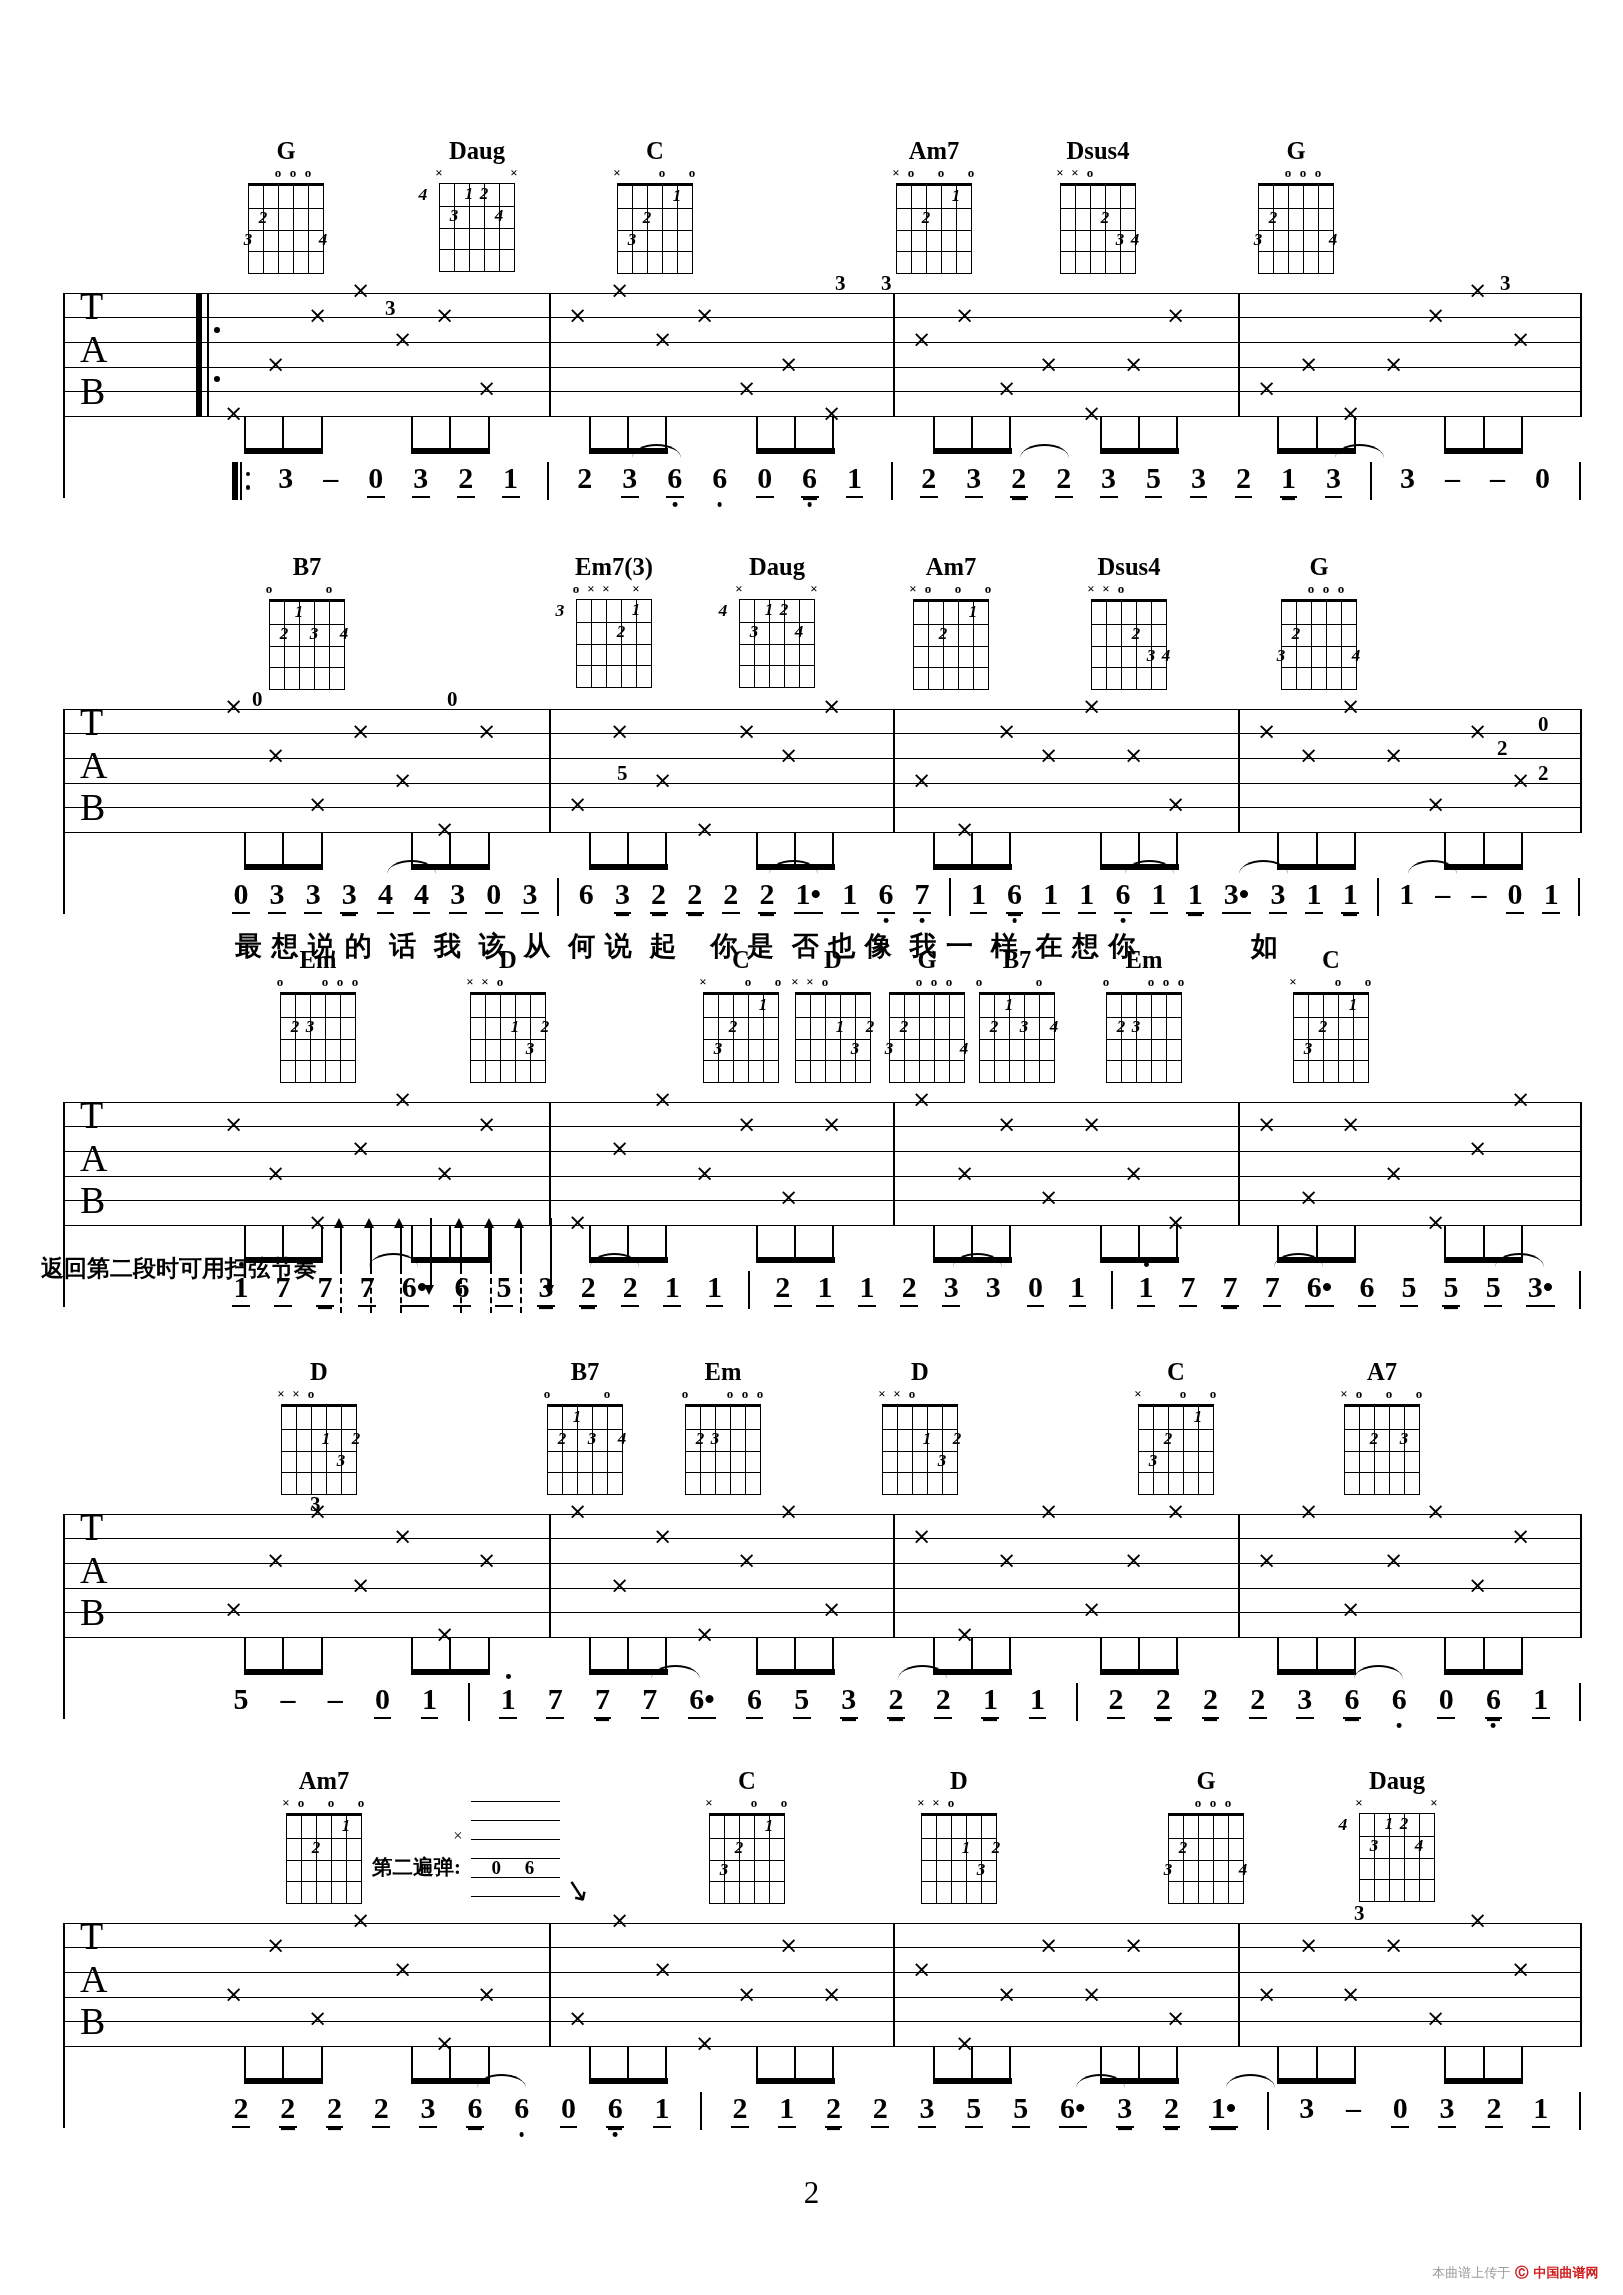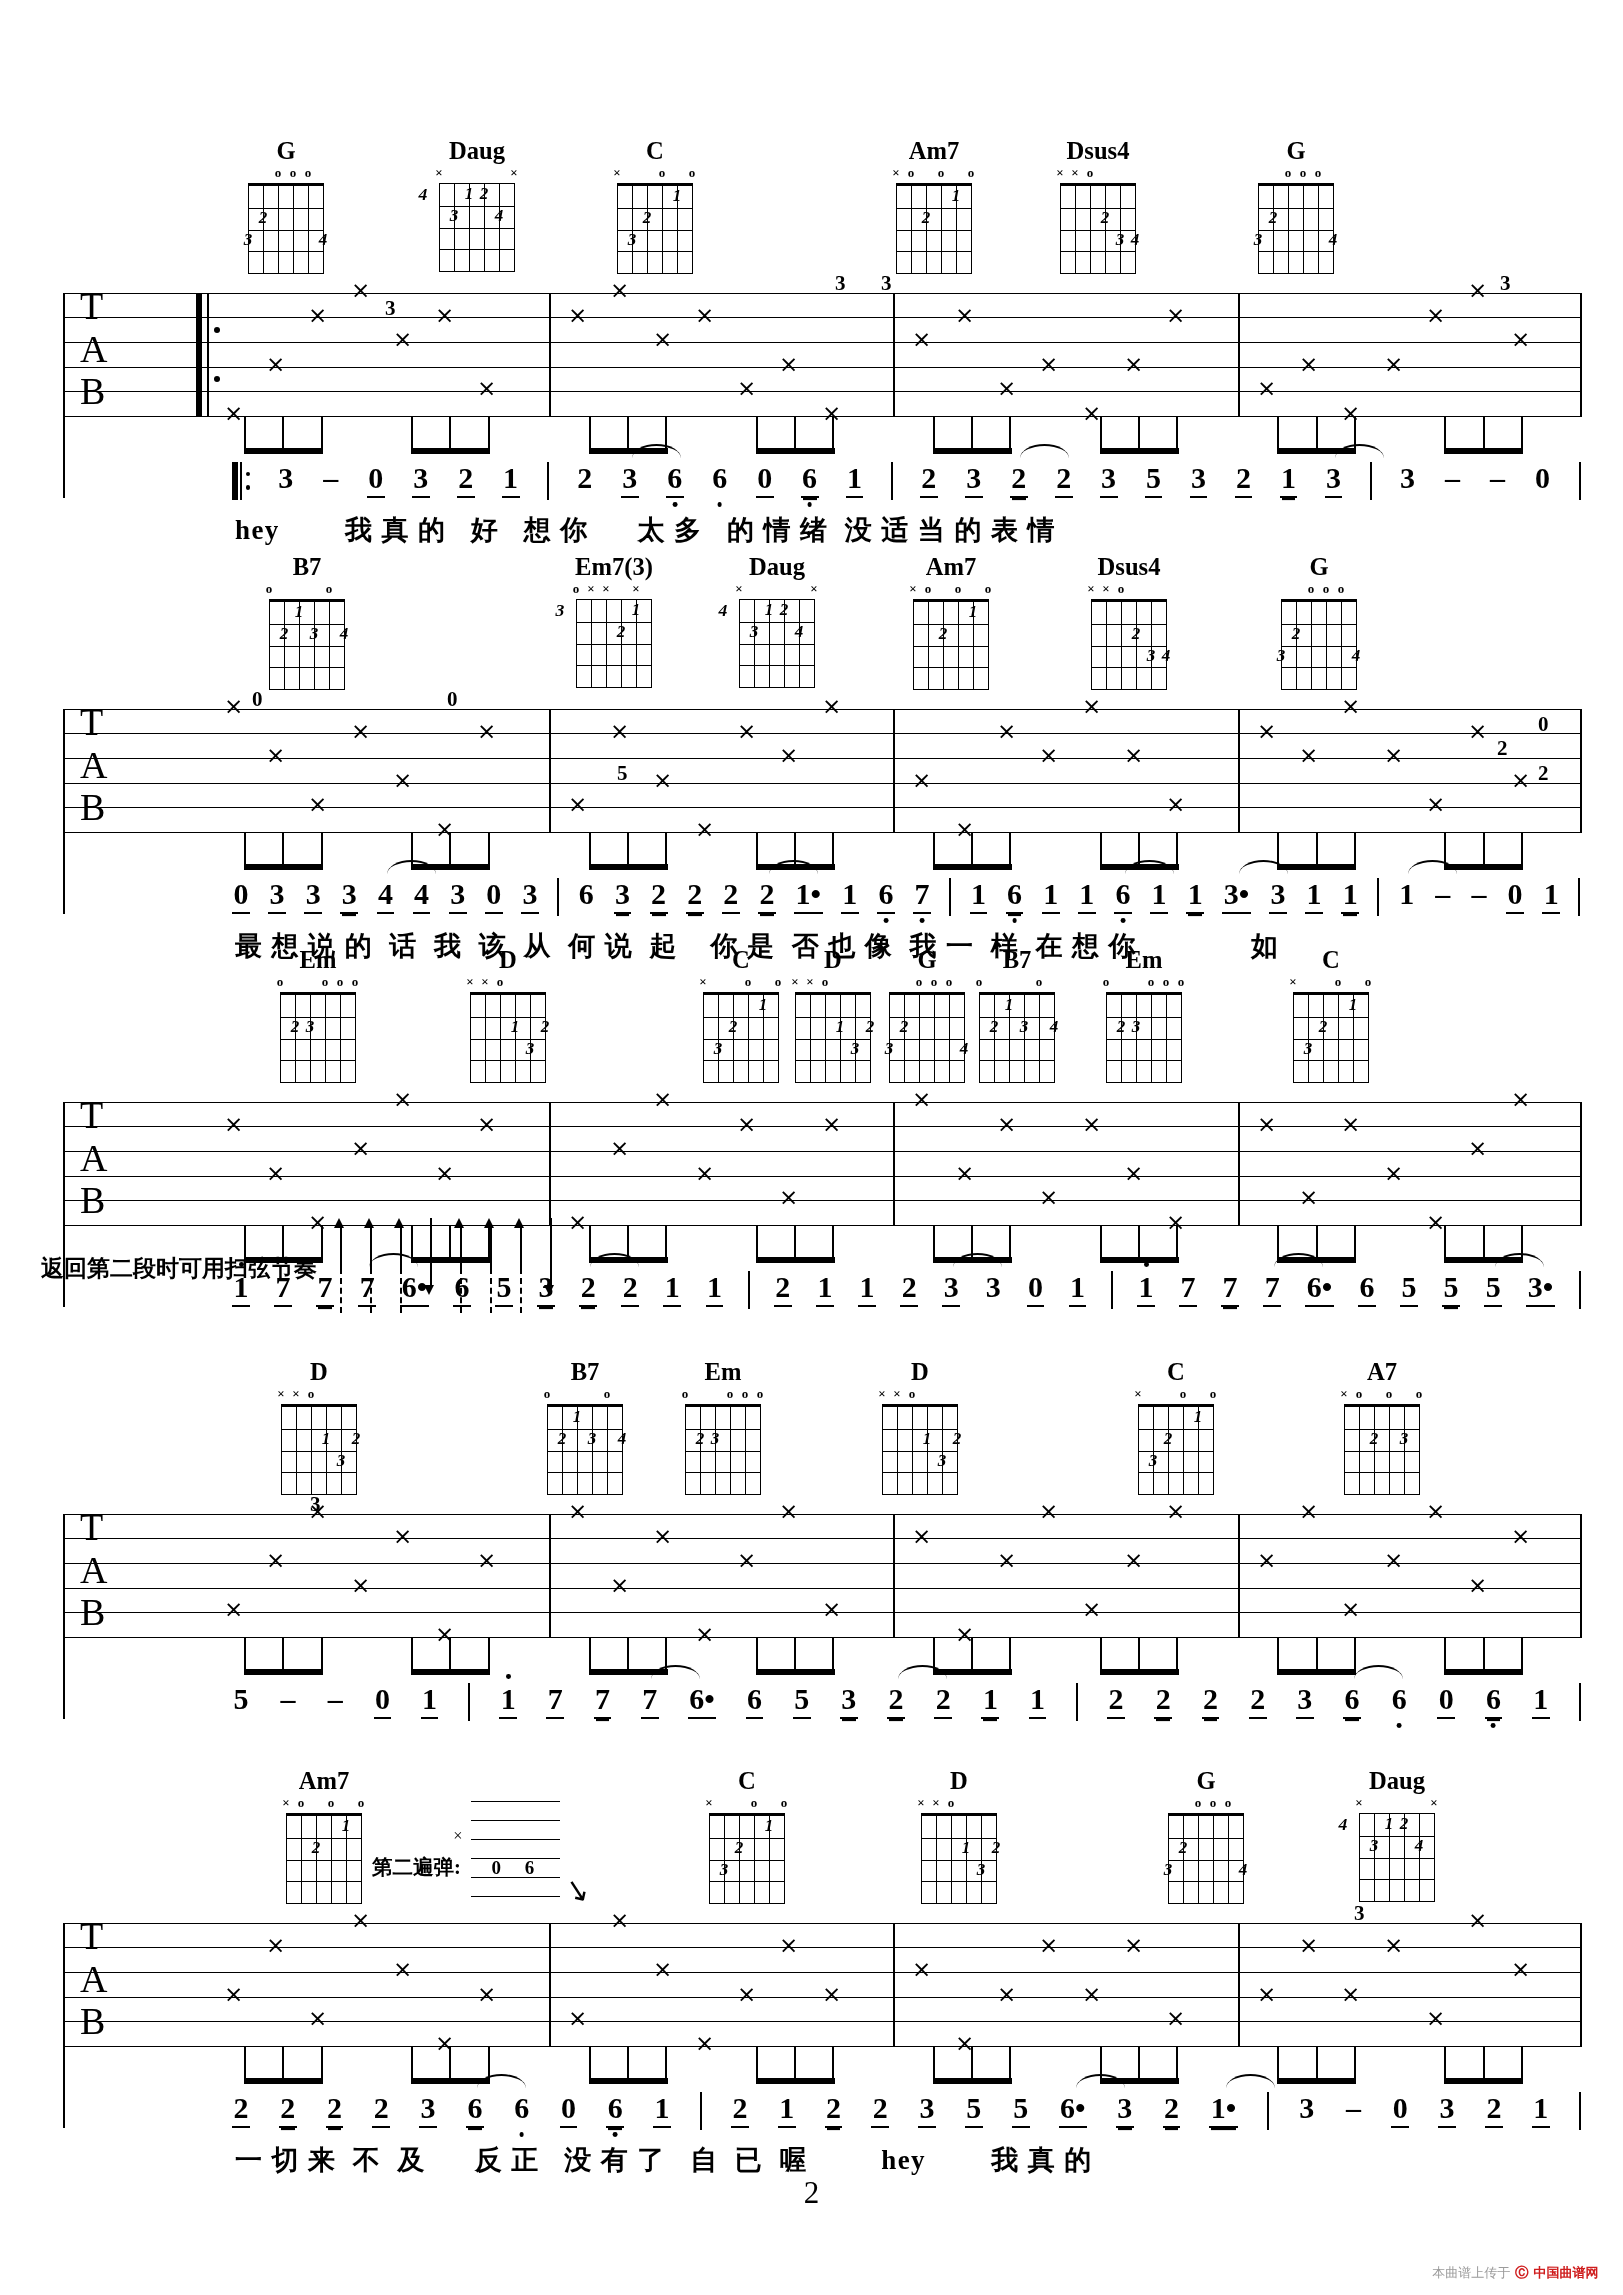--- a/index.html
+++ b/index.html
@@ -312,21 +312,20 @@
           <div class="tok u1">2</div>
           <div class="tok u2">1</div>
           <div class="tok u1 tie">3<div class="arc"></div></div>
           <div class="tok-bar"></div>
           <div class="tok">3</div>
           <div class="tok">–</div>
           <div class="tok">–</div>
           <div class="tok">0</div>
           <div class="tok-bar"></div>
         </div>
-        <div class="lyrics" style="top: 376px;">hey        我 真 的   好   想 你      太 多   的 情 绪  没 适 当 的 表 情</div>
       </div>
       <div class="sys" style="top: 552px; height: 436px;">
         <div class="chord" style="left: 256px; top: 0px;">
           <div class="chord-name">B7</div>
           <div class="mrow">
             <div class="mk" style="left: 0px;">o</div>
             <div class="mk" style="left: 60px;">o</div>
           </div>
           <div class="cgrid nobase">
             <div class="vl" style="left: 0px;"></div>
@@ -1348,21 +1347,20 @@
           <div class="tok u2 tie">1•<div class="arc"></div></div>
           <div class="tok-bar"></div>
           <div class="tok">3</div>
           <div class="tok">–</div>
           <div class="tok u1">0</div>
           <div class="tok u1">3</div>
           <div class="tok u1">2</div>
           <div class="tok u1">1</div>
           <div class="tok-bar"></div>
         </div>
-        <div class="lyrics" style="top: 376px;">一 切 来  不  及      反 正   没 有 了   自  已  喔         hey        我 真 的</div>
       </div>
     </div>
   <div class="page-number">2</div>
   <div class="watermark">
     <span>本曲谱上传于</span>
     <span class="wm-logo">Ⓒ</span>
     <span class="wm-site">中国曲谱网</span>
   </div>
 </div>
 

